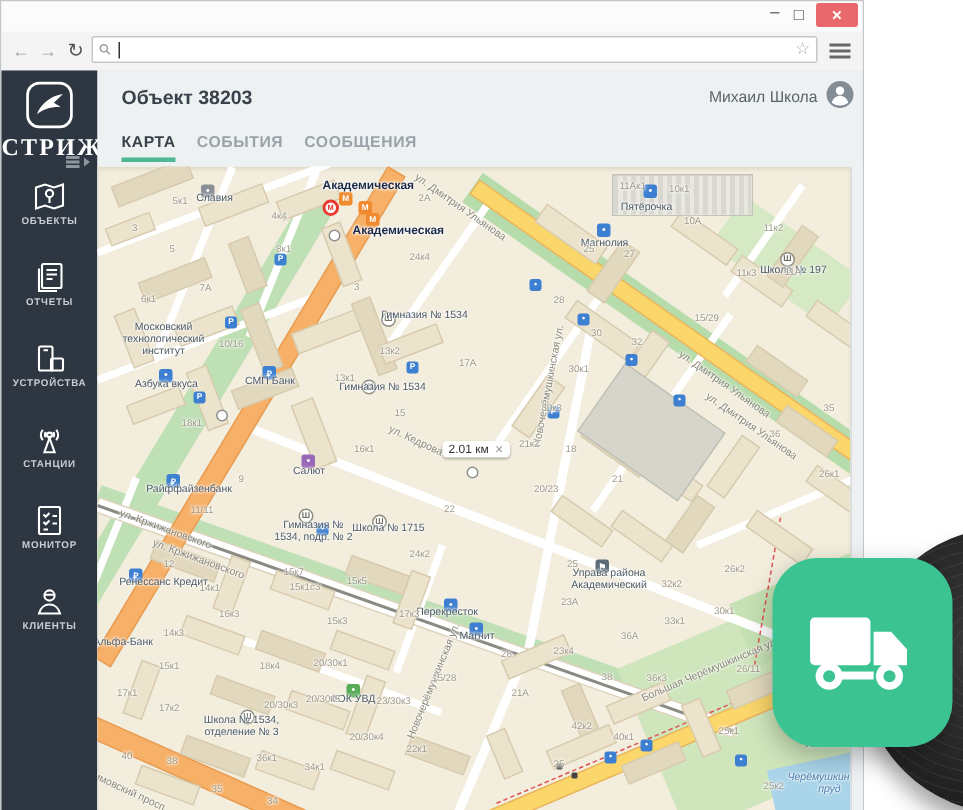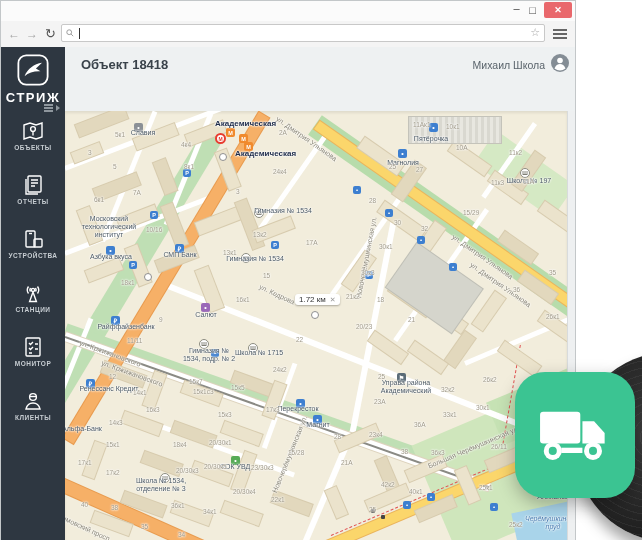--- a/index.html
+++ b/index.html
@@ -24,21 +24,21 @@
               border:1px solid #c8c8c8;border-radius:2px;box-sizing:border-box;}
   #addr-caret{position:absolute;left:17px;top:3px;width:1px;height:11px;background:#333;}
   #addr-star{position:absolute;right:4px;top:1px;font-size:11px;color:#ababab;}
   #mag{position:absolute;left:4px;top:4px;width:8px;height:8px;}
   #btn-menu{position:absolute;right:8px;top:8px;width:14px;height:10px;}
   #btn-menu i{display:block;height:2px;background:#666;margin-bottom:2px;}
   
   #sidebar{position:absolute;left:0;top:46px;bottom:0;width:64px;background:#2e3741;}
   #logo{position:absolute;left:0;top:5px;width:64px;text-align:center;}
   #logo svg{display:block;margin:0 auto;}
-  #logo-text{color:#fff;font-size:13px;font-weight:bold;letter-spacing:1.5px;margin-top:2px;}
+  #logo-text{color:#fff;font-size:16px;font-weight:bold;letter-spacing:1.5px;margin-top:2px;font-family:Liberation Serif, serif;}
   #side-toggle{position:absolute;right:5px;top:57px;width:16px;height:10px;opacity:.75;}
   #side-toggle .bars i{display:block;width:9px;height:1.5px;background:#aeb6bc;margin-bottom:1.5px;}
   #side-toggle .tri{position:absolute;right:0;top:1px;width:0;height:0;
     border-left:4px solid #aeb6bc;border-top:3.5px solid transparent;border-bottom:3.5px solid transparent;}
   #side-nav{position:absolute;left:0;top:70px;width:64px;}
   .side-item{height:52px;text-align:center;cursor:pointer;}
   .side-item svg{display:block;margin:2px auto 1px;}
   .side-label{color:#c7cdd2;font-size:6.5px;font-weight:bold;letter-spacing:.5px;}
   
   #main{position:absolute;left:64px;top:46px;right:0;bottom:0;background:#eef1f2;}
@@ -162,28 +162,29 @@
             <circle cx="12" cy="8" r="3.4"></circle>
             <path d="M9 7.5h6"></path>
             <path d="M5 20c1-4 4-6 7-6s6 2 7 6z"></path>
           </svg>
           <div class="side-label">КЛИЕНТЫ</div>
         </div>
       </div>
   </div>
 
   <div id="main">
-    <div id="page-title">Объект 18418</div>
+    <div id="page-title">Объект 38203</div>
     <div id="user">Михаил Школа</div>
     <div id="avatar">
       <svg width="18" height="18" viewBox="0 0 18 18">
         <circle cx="9" cy="6.5" r="2.8" fill="#fff"></circle>
         <path d="M3.5 14.5 c1-3.3 3.3-4.6 5.5-4.6 s4.5 1.3 5.5 4.6 a9 9 0 0 1 -11 0 Z" fill="#fff"></path>
       </svg>
     </div>
+    <div id="tabs"><div class="tab active">КАРТА</div><div class="tab">СОБЫТИЯ</div><div class="tab">СООБЩЕНИЯ</div></div>
     <div id="map">
         <div class="shape" style="left: 150px; top: 10px; width: 340px; height: 22px; background: rgb(191, 223, 180); transform: rotate(121deg);"></div>
         <div class="shape" style="left: 250px; top: 2px; width: 330px; height: 24px; background: rgb(183, 220, 171); transform: rotate(35deg);"></div>
         <div class="shape" style="left: 0px; top: 212px; width: 450px; height: 16px; background: rgb(191, 223, 180); transform: rotate(19.5deg);"></div>
         <div class="shape" style="left: 370px; top: 330px; width: 230px; height: 120px; background: rgb(207, 230, 188); transform: rotate(-23deg);"></div>
         <div class="shape" style="left: 430px; top: 290px; width: 160px; height: 46px; background: rgb(198, 226, 180); transform: rotate(-23deg);"></div>
         <div class="shape" style="left: 420px; top: 16px; width: 96px; height: 40px; background: rgb(213, 233, 196); transform: rotate(35deg);"></div>
         <div class="shape" style="left: 452px; top: 402px; width: 130px; height: 55px; background: rgb(169, 212, 234); transform: rotate(-12deg);"></div>
         <div class="road" style="left: 0px; top: 55px; width: 200px; height: 5px; background: rgb(255, 255, 255); transform: rotate(-21deg);"></div>
         <div class="road" style="left: 0px; top: 140px; width: 160px; height: 5px; background: rgb(255, 255, 255); transform: rotate(-21deg);"></div>
@@ -431,21 +432,21 @@
         <div class="lbl num" style="left: 426px; top: 332px;">26/11</div>
         <div class="lbl num" style="left: 414px; top: 373px;">25к1</div>
         <div class="lbl num" style="left: 444px; top: 410px;">25к2</div>
         <div class="lbl num" style="left: 313px; top: 262px;">25</div>
         <div class="lbl num" style="left: 309px; top: 287px;">23А</div>
         <div class="lbl num" style="left: 376px; top: 275px;">32к2</div>
         <div class="lbl num" style="left: 378px; top: 300px;">33к1</div>
         <div class="lbl num" style="left: 349px; top: 310px;">36А</div>
         <div class="lbl num" style="left: 418px; top: 265px;">26к2</div>
         <div class="lbl num" style="left: 411px; top: 293px;">30к1</div>
-        <div id="ruler" style="left: 230px; top: 183px;"><span>1.72 км</span><span class="x">✕</span></div>
+        <div id="ruler" style="left: 230px; top: 183px;"><span>2.01 км</span><span class="x">✕</span></div>
       </div>
     <div id="gutter"></div>
   </div>
 </div>
 
 <div id="disc"></div>
 <div id="truck-badge">
   <svg width="72" height="56" viewBox="0 0 68 52">
     <rect x="1" y="4" width="38" height="30" rx="3" fill="#fff"></rect>
     <path d="M41 13 h11 l10 11 v10 h-21 z" fill="#fff"></path>

